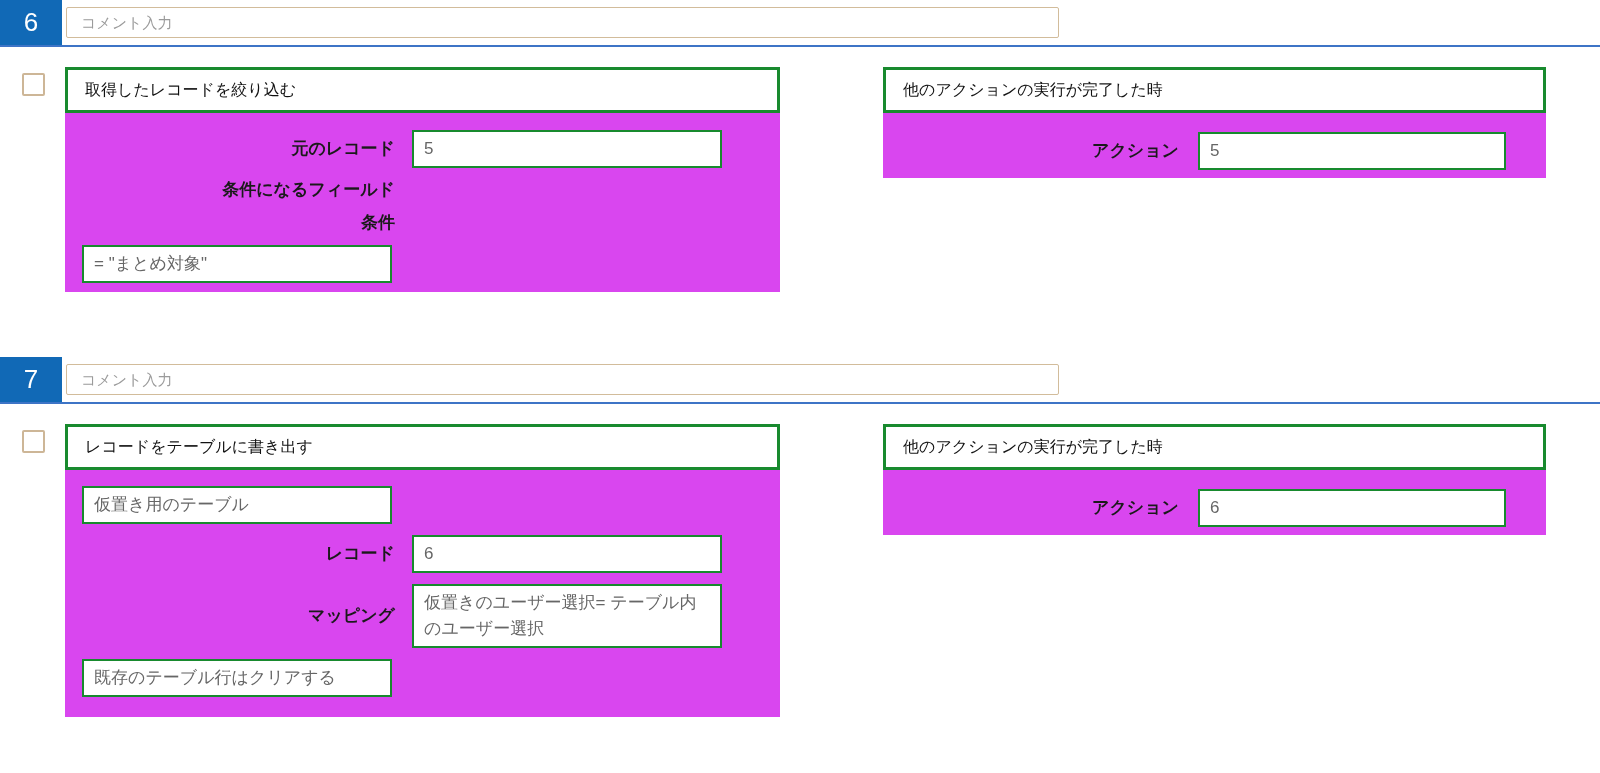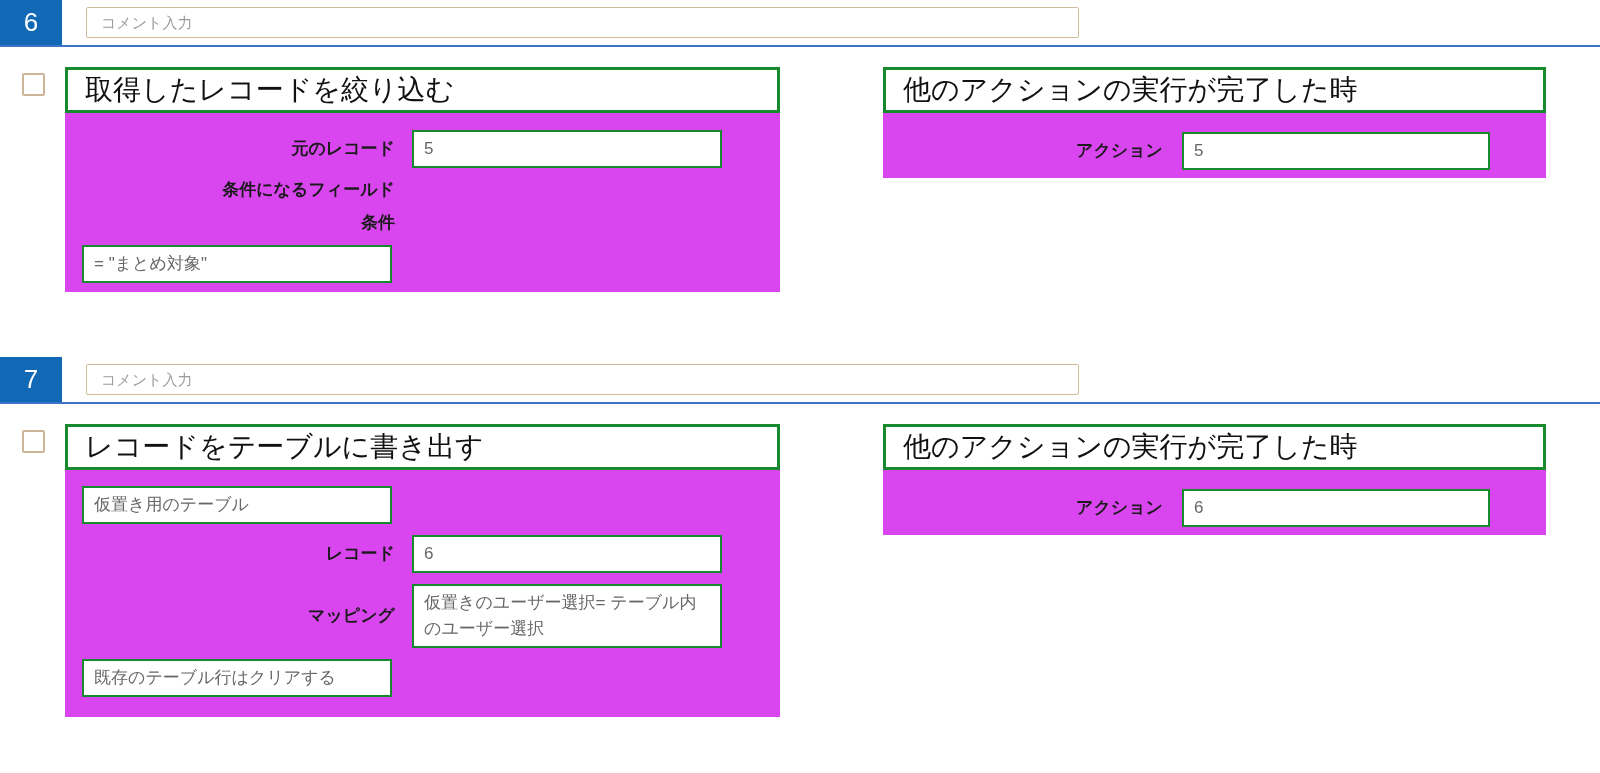--- a/index.html
+++ b/index.html
@@ -12,48 +12,48 @@
   .block-7{margin-top:65px;}
 
   
   .block-header{display:flex;align-items:stretch;height:45px;}
   .step-badge{
     width:62px;height:45px;background:#1169b6;color:#ffffff;
     display:flex;align-items:center;justify-content:center;
     font-size:26px;font-weight:400;flex:none;
   }
   .comment-input{
-    box-sizing:border-box;margin-left:24px;margin-top:7px;
+    box-sizing:border-box;margin-left:4px;margin-top:7px;
     width:993px;height:31px;border:1px solid #d2bc9b;border-radius:2px;
     padding:0 14px;font-size:15px;color:#555;background:#fff;outline:none;
     font-family:"Liberation Sans","DejaVu Sans",sans-serif;
   }
   .comment-input::placeholder{color:#9b9b9b;}
   .block-divider{height:0;border-bottom:2px solid #3d74c6;}
 
   
   .block-body{display:flex;align-items:flex-start;padding-top:20px;}
   .checkbox{
     box-sizing:border-box;width:23px;height:23px;margin-left:22px;margin-top:6px;
     border:2px solid #cdb697;border-radius:2px;background:#fff;flex:none;cursor:pointer;
   }
   .card{flex:none;}
   .card-left{margin-left:20px;width:715px;}
   .card-right{margin-left:103px;width:663px;}
 
   .card-title{
     box-sizing:border-box;height:46px;border:3px solid #188a2e;background:#ffffff;
     display:flex;align-items:center;padding:0 17px;
-    font-size:28px;color:#111;white-space:nowrap;overflow:hidden;
+    font-size:16px;color:#111;white-space:nowrap;overflow:hidden;
   }
   .card-panel{
     background:#d946ef;display:flex;flex-direction:column;gap:11px;
   }
   .panel-action-6{padding:17px 0 9px 0;}
-  .panel-trigger{padding:19px 0 8px 0;}
+  .panel-trigger{padding:19px 0 8px 16px;}
   .panel-action-7{padding:16px 0 20px 0;}
 
   .field-row{display:flex;align-items:center;}
   .field-label{
     flex:none;text-align:right;font-weight:700;font-size:17px;color:#1a1a1a;
     line-height:22px;
   }
   .card-left .field-label{width:330px;}
   .card-right .field-label{width:280px;}
   .value-box{

